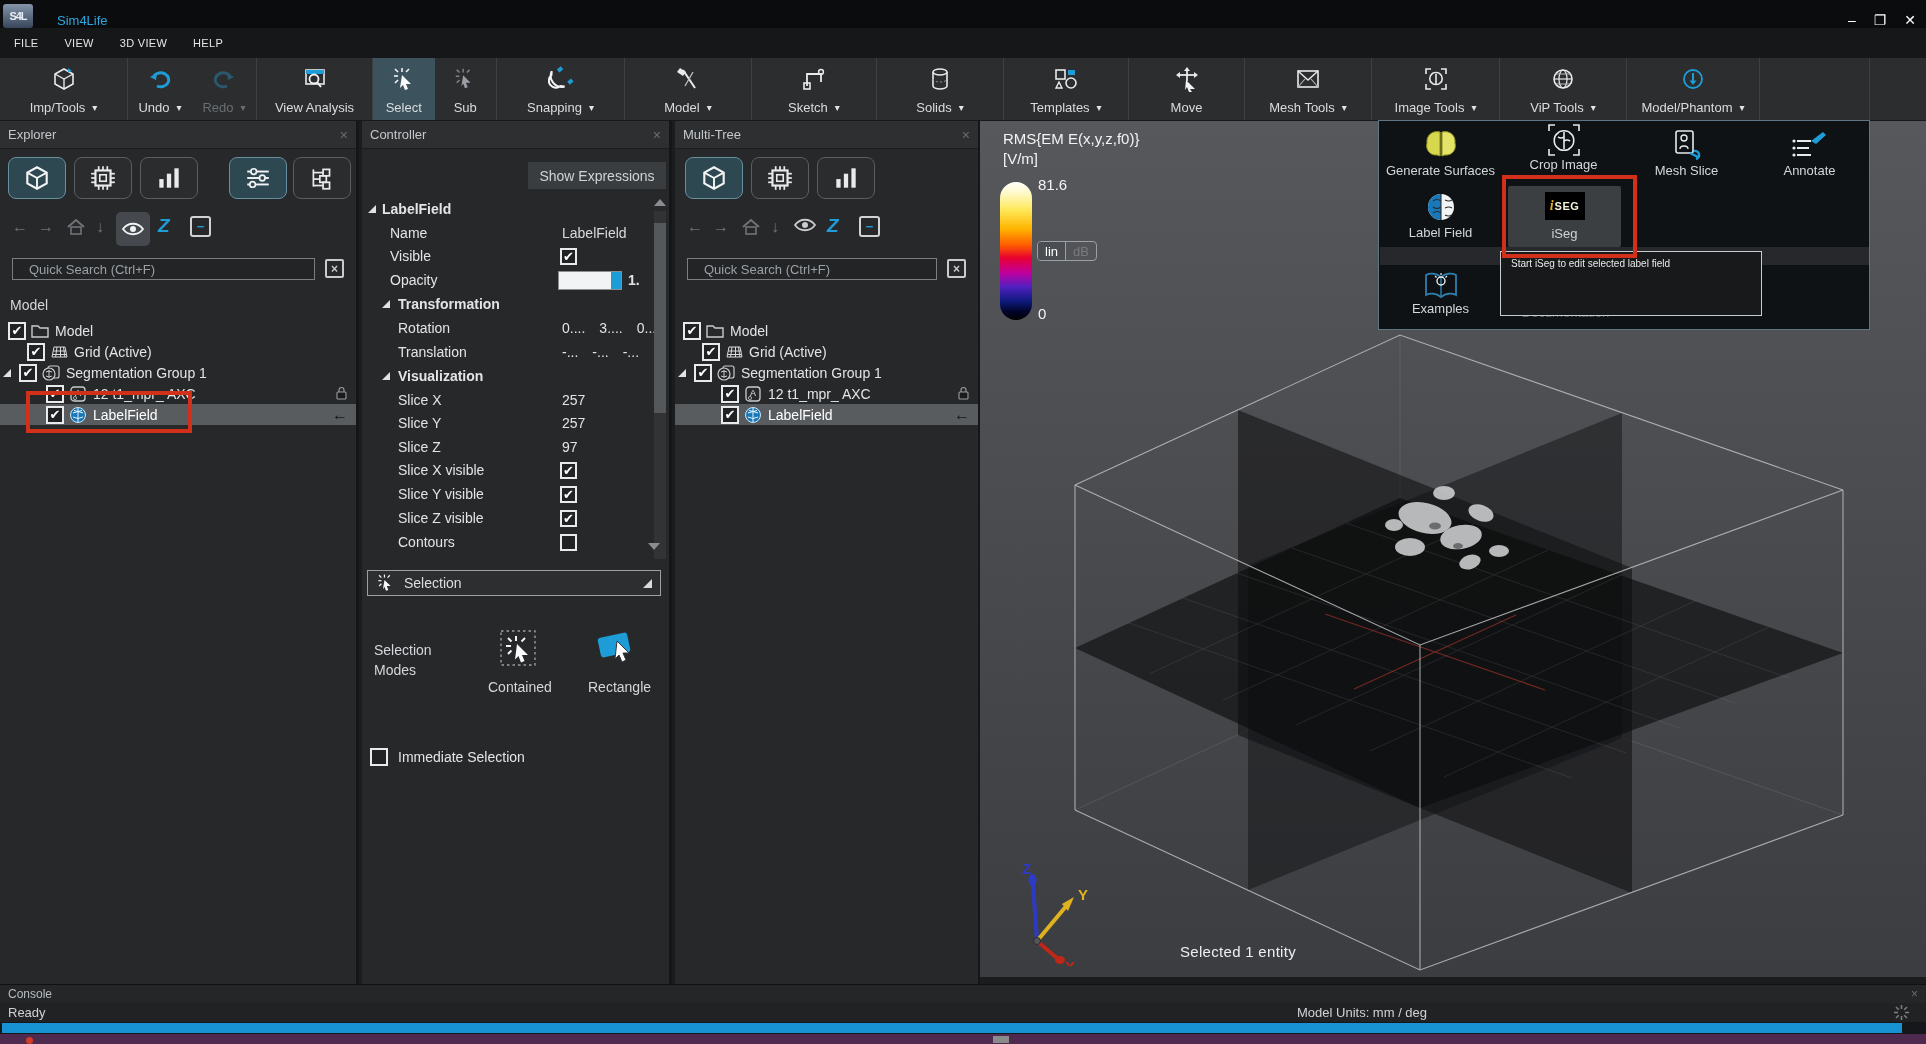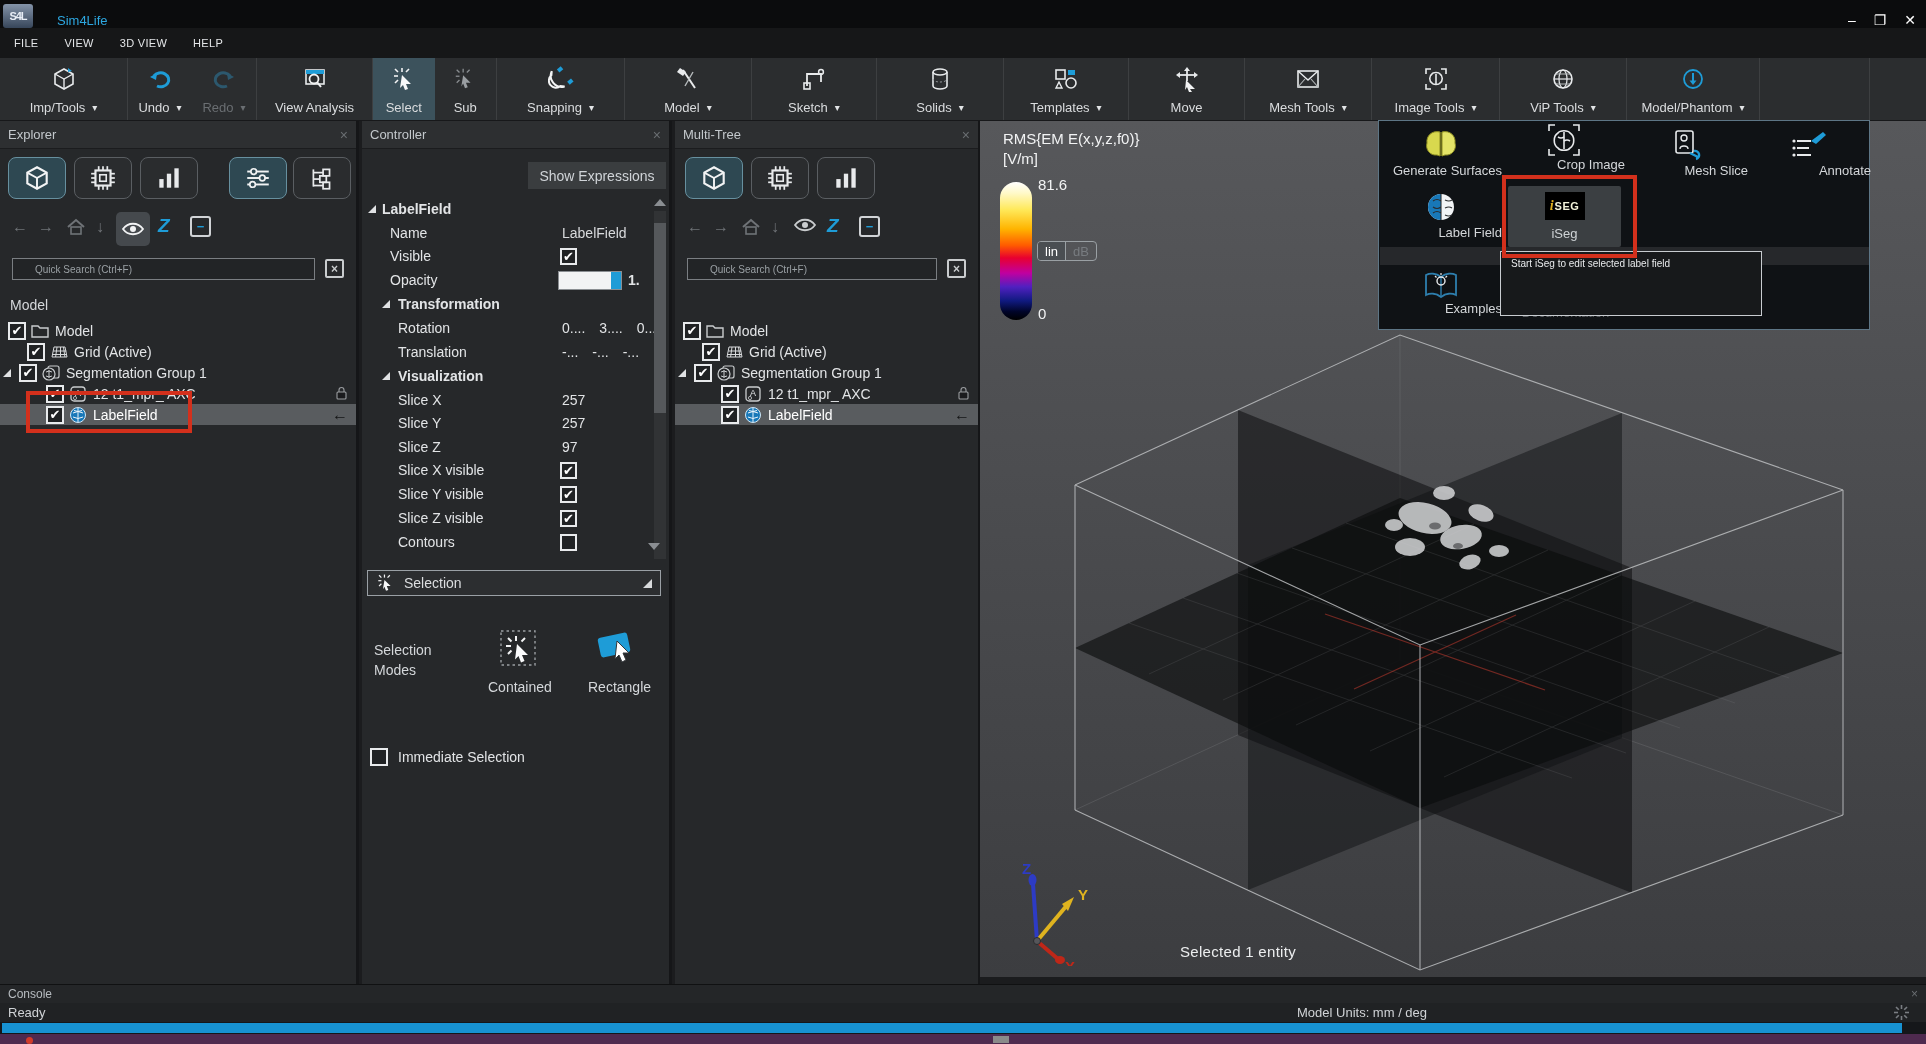--- a/index.html
+++ b/index.html
@@ -30,21 +30,21 @@
   .tlabel .dd{font-size:10px;color:#e2e4e6}
   .tlabel.dim, .tlabel.dim .dd{color:#6a6e72}
 
   
   .panel{background:#26282a;border-right:3px solid #151618}
   .phead{height:28px;background:#2d2f31;border-bottom:1px solid #1b1c1e;display:flex;align-items:center;padding:0 8px;color:#c3c8cc;font-size:13px}
   .phead .pclose{margin-left:auto;color:#6a6e72;font-size:14px}
   .viewbtn{position:absolute;width:58px;height:42px;border:1px solid #5a5e62;border-radius:8px;display:flex;align-items:center;justify-content:center;background:#2a2c2e}
   .viewbtn.active{background:#2e4852;border-color:#67909f}
   .navrow span.glyph{font-weight:bold;font-size:16px;color:#6f7377}
-  .search{position:absolute;height:22px;background:#222426;border:1px solid #7a7e82;color:#9aa0a4;font-size:10px;padding:0 22px;display:flex;align-items:center;white-space:nowrap;overflow:hidden}
+  .search{position:absolute;height:22px;background:#222426;border:1px solid #7a7e82;color:#9aa0a4;font-size:13px;padding:0 16px;display:flex;align-items:center;white-space:nowrap;overflow:hidden}
   .search-x{position:absolute;width:19px;height:19px;border:2px solid #c9ccce;border-radius:2px;color:#c9ccce;display:flex;align-items:center;justify-content:center;font-size:12px;font-weight:bold}
   .tree-row{position:absolute;height:21px;display:flex;align-items:center;font-size:14px;color:#e2e4e6;width:100%}
   .tree-row.selected{background:#595c5f}
   .cb{width:18px;height:18px;border:2px solid #e8eaec;background:#202224;display:flex;align-items:center;justify-content:center;flex:none}
   .cb i{font-style:normal;font-size:13px;color:#fff;line-height:1}
   .cb.small{width:17px;height:17px}
   .tri-exp{width:0;height:0;border-left:8px solid transparent;border-bottom:8px solid #e0e2e4}
   .ticon16{width:20px;height:18px;display:flex;align-items:center;justify-content:center;flex:none;margin-left:4px}
   .tree-label{margin-left:5px;white-space:nowrap}
   .row-end{position:absolute;right:8px;display:flex;align-items:center}
@@ -80,21 +80,21 @@
   #cb-max{left:58px;top:55px;font-size:15px;color:#f2f3f4}
   #cb-min{left:58px;top:184px;font-size:15px;color:#f2f3f4}
   #lindb{left:57px;top:120px;height:20px;display:flex;border:1px solid #9aa0a4;border-radius:4px;overflow:hidden}
   #lindb .seg{padding:0 7px;display:flex;align-items:center;font-size:13px}
   #lindb .lin{color:#fff;font-weight:normal;background:#4a4e52;border-right:1px solid #9aa0a4}
   #lindb .db{color:#787c80}
   #sel-status{left:200px;top:822px;font-size:15px;color:#eceeef;letter-spacing:.3px}
 
   
   #popup{left:1378px;top:120px;width:492px;height:210px;background:#0f1215;border:1px solid #5d7585;z-index:30}
-  .pcol{position:absolute;width:123px;text-align:right}
+  .pcol{position:absolute;width:123px;text-align:center}
   .pitem-label{font-size:13px;color:#d4d7da;white-space:nowrap}
   #iseg-item{position:absolute;left:129px;top:65px;width:113px;height:61px;background:#3b3f42;border-radius:2px;display:flex;flex-direction:column;align-items:center;justify-content:center;gap:6px}
   #iseg-logo{width:40px;height:28px;background:#000;display:flex;align-items:center;justify-content:center;gap:1px}
   #iseg-logo .i{color:#e0b020;font-style:italic;font-weight:bold;font-size:14px;font-family:"Liberation Serif","DejaVu Serif",serif}
   #iseg-logo .seg{color:#f2f2da;font-weight:bold;font-size:11px;letter-spacing:.5px}
   #popup-band{position:absolute;left:1px;top:126px;width:489px;height:18px;background:#26282b}
   #doc-label{position:absolute;left:125px;top:184px;width:123px;text-align:center;font-size:13px;color:#5a5e62}
   #tooltip{left:1500px;top:251px;width:262px;height:65px;background:#17191b;border:1px solid #c8ccd0;padding:5px 10px;font-size:10px;color:#e8eaec;line-height:1.45;z-index:40}
 
   

